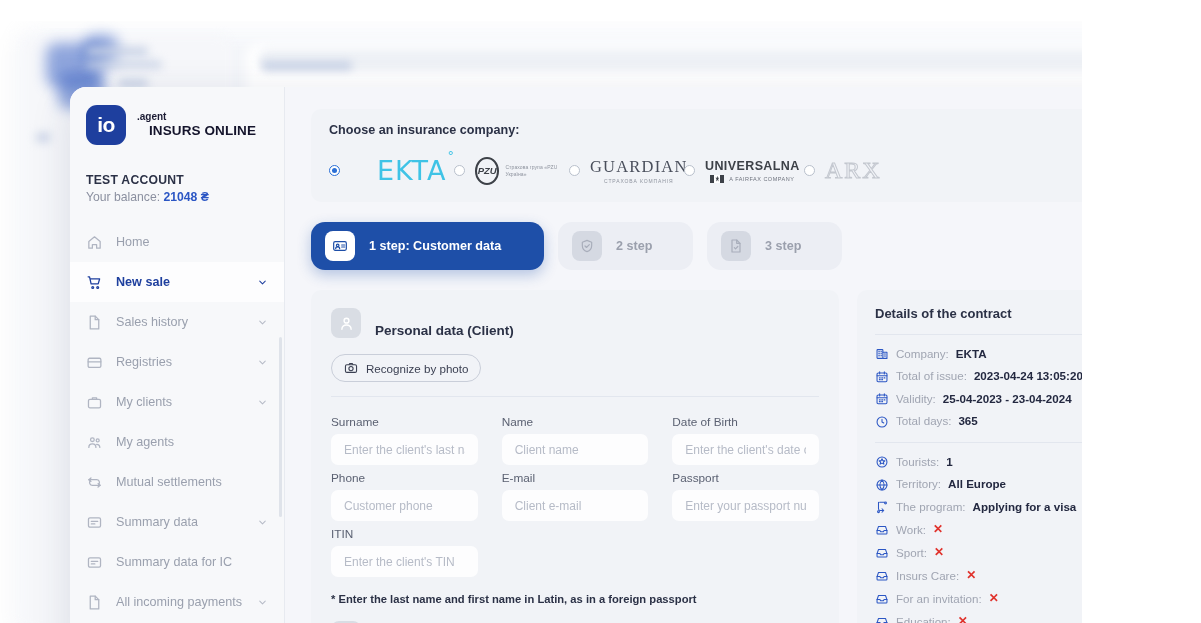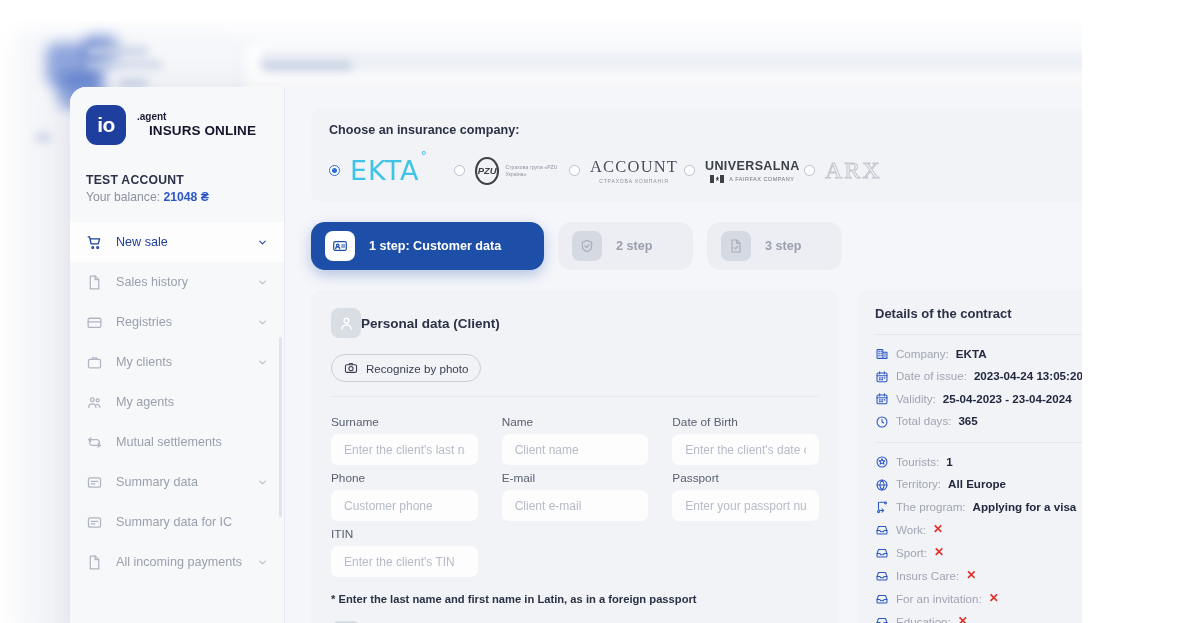--- a/index.html
+++ b/index.html
@@ -73,21 +73,21 @@
     display:flex; align-items:center; gap:13px;
     height: 40px; padding: 0 16px; cursor:pointer;
     font-size: 12.6px; color:#9aa0ae;
     position: relative;
   }
   .nav-item .ico { width:17px; height:17px; flex:0 0 17px; color:#b0b5c2; display:flex; align-items:center; justify-content:center;}
   .nav-item .ico svg { width:17px; height:17px; display:block; }
   .nav-item .lbl { flex:1; }
   .nav-item .chev { width:11px; height:11px; color:#b6bbc7; }
   .nav-item .chev svg { width:11px; height:11px; display:block; }
-  .nav-item.active { background:#fdfdfe; color:#1e3f9e; font-weight:400; }
+  .nav-item.active { background:#fdfdfe; color:#1e3f9e; font-weight:700; }
   .nav-item.active .ico { color:#1e3f9e; }
   .nav-item.active .chev { color:#1e3f9e; }
 
   .sb-scroll { position:absolute; right:2px; top:250px; width:3px; height:180px; background:#dfe3ea; border-radius:2px; }
 
   
   #main { flex:1; height:100%; background:#f5f6fa; padding: 22px 26px 0 26px; overflow:hidden; }
 
   
   .insurer-box { padding: 14px 18px 16px 18px; background:#f1f3f7; border-radius:10px; }
@@ -147,21 +147,21 @@
   .step-lbl { font-size:12.6px; color:#9ba0ad; font-weight:700; }
   .step.active .step-lbl { color:#fff; }
 
   
   .cols { display:flex; gap:18px; margin-top: 20px; }
   .col-left { flex:1; min-width:0; }
   .col-right { width: 300px; flex:0 0 300px; }
 
   .panel { background:#f1f3f7; border-radius:10px; padding: 18px 20px; }
 
-  .sec-head { display:flex; align-items:center; }
+  .sec-head { display:flex; align-items:flex-end; gap:14px; }
   .sec-ico {
     width:30px; height:30px; border-radius:8px; background:#d9dde4; color:#fff;
     display:flex; align-items:center; justify-content:center; flex:0 0 30px;
   }
   .sec-ico svg { width:17px; height:17px; display:block; }
   .sec-title { font-size:13.5px; font-weight:700; color:#2b3146; }
 
   .photo-btn {
     display:inline-flex; align-items:center; gap:8px;
     border:1px solid #c9ced9; border-radius:16px;
@@ -227,20 +227,28 @@
 
       <div class="account">
         <div class="account-name">TEST ACCOUNT</div>
         <div class="account-balance">
           <span>Your balance:</span>
           <b>21048 ₴</b>
         </div>
       </div>
 
       <div class="nav" id="nav">
+          <div class="nav-item">
+            <span class="ico">
+              <svg viewBox="0 0 24 24" fill="none" stroke="currentColor" stroke-width="1.8" stroke-linecap="round" stroke-linejoin="round">
+                <path d="M4 10.5L12 4l8 6.5V20h-5v-5h-6v5H4z"></path>
+              </svg>
+            </span>
+            <span class="lbl">Home</span>
+          </div>
           <div class="nav-item active">
             <span class="ico">
               <svg viewBox="0 0 24 24" fill="none" stroke="currentColor" stroke-width="1.8" stroke-linecap="round" stroke-linejoin="round">
                 <path d="M3 4h2l2.2 10h10l2-7H6"></path>
                 <circle cx="9.5" cy="19" r="1.3"></circle>
                 <circle cx="16.5" cy="19" r="1.3"></circle>
               </svg>
             </span>
             <span class="lbl">New sale</span>
             <span class="chev">
@@ -353,37 +361,37 @@
         </div>
       <div class="sb-scroll"></div>
     </div>
 
     <div id="main">
 
       <div class="insurer-box">
         <div class="insurer-title">Choose an insurance company:</div>
         <div class="insurer-row">
 
-          <div class="insurer" style="width:125px;">
+          <div class="insurer" style="width:125px;justify-content:space-between;">
             <span class="radio on"></span>
             <span class="logo-ekta">EKTA<sup>°</sup></span>
           </div>
 
           <div class="insurer" style="width:115px;">
             <span class="radio"></span>
             <span class="logo-pzu">
               <span class="pzu-mark">PZU</span>
               <span class="pzu-cap">Страхова група «PZU Україна»</span>
             </span>
           </div>
 
           <div class="insurer" style="width:115px;">
             <span class="radio"></span>
             <span class="logo-guardian">
-              <div class="g-main">ACCOUNT</div>
+              <div class="g-main">GUARDIAN</div>
               <div class="g-sub">СТРАХОВА КОМПАНІЯ</div>
             </span>
           </div>
 
           <div class="insurer" style="width:120px;">
             <span class="radio"></span>
             <span class="logo-univ">
               <div class="u-main">UNIVERSALNA</div>
               <div class="u-row">
                 <span class="u-flag"></span>
@@ -503,21 +511,21 @@
                   <b class="">EKTA</b>
                 </div>
                 <div class="drow">
                   <span class="dico">
                     <svg viewBox="0 0 24 24" fill="none" stroke="currentColor" stroke-width="1.8" stroke-linecap="round" stroke-linejoin="round">
                       <rect x="3.5" y="5" width="17" height="15" rx="2"></rect>
                       <path d="M3.5 10h17M8 3v4M16 3v4"></path>
                       <path d="M7.5 13.5h1.5M11.5 13.5H13M15.5 13.5H17M7.5 16.5h1.5M11.5 16.5H13"></path>
                     </svg>
                   </span>
-                  <span>Date of issue:</span>
+                  <span>Total of issue:</span>
                   <b class="">2023-04-24 13:05:20</b>
                 </div>
                 <div class="drow">
                   <span class="dico">
                     <svg viewBox="0 0 24 24" fill="none" stroke="currentColor" stroke-width="1.8" stroke-linecap="round" stroke-linejoin="round">
                       <rect x="3.5" y="5" width="17" height="15" rx="2"></rect>
                       <path d="M3.5 10h17M8 3v4M16 3v4"></path>
                       <path d="M7.5 13.5h1.5M11.5 13.5H13M15.5 13.5H17M7.5 16.5h1.5M11.5 16.5H13"></path>
                     </svg>
                   </span>

